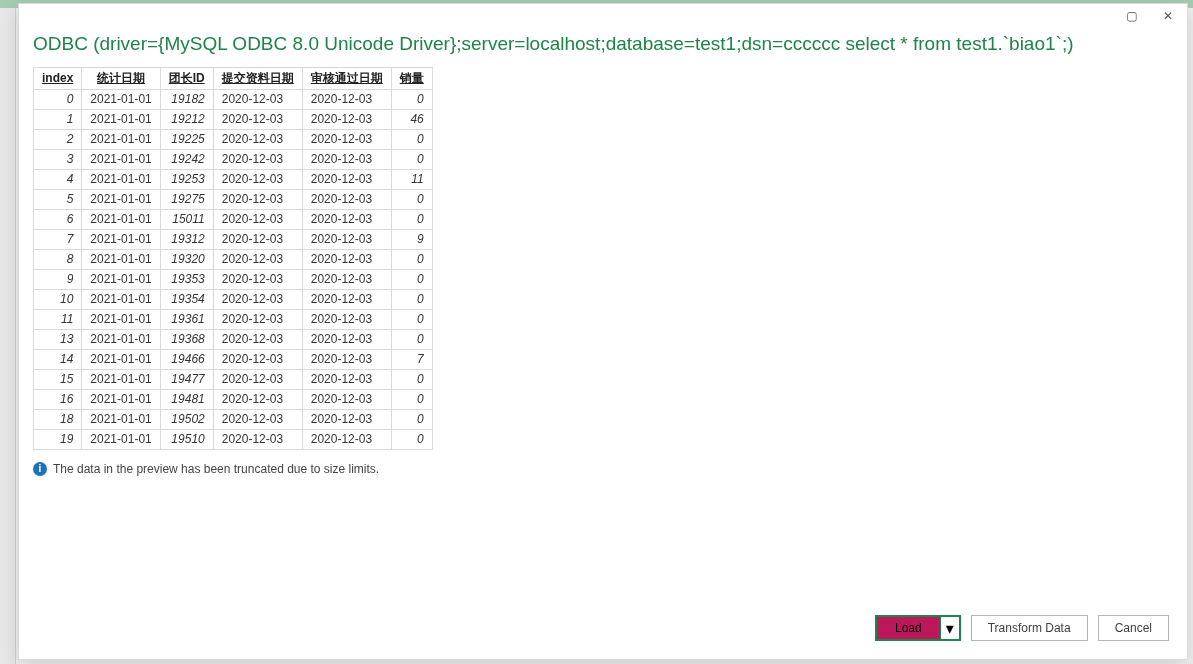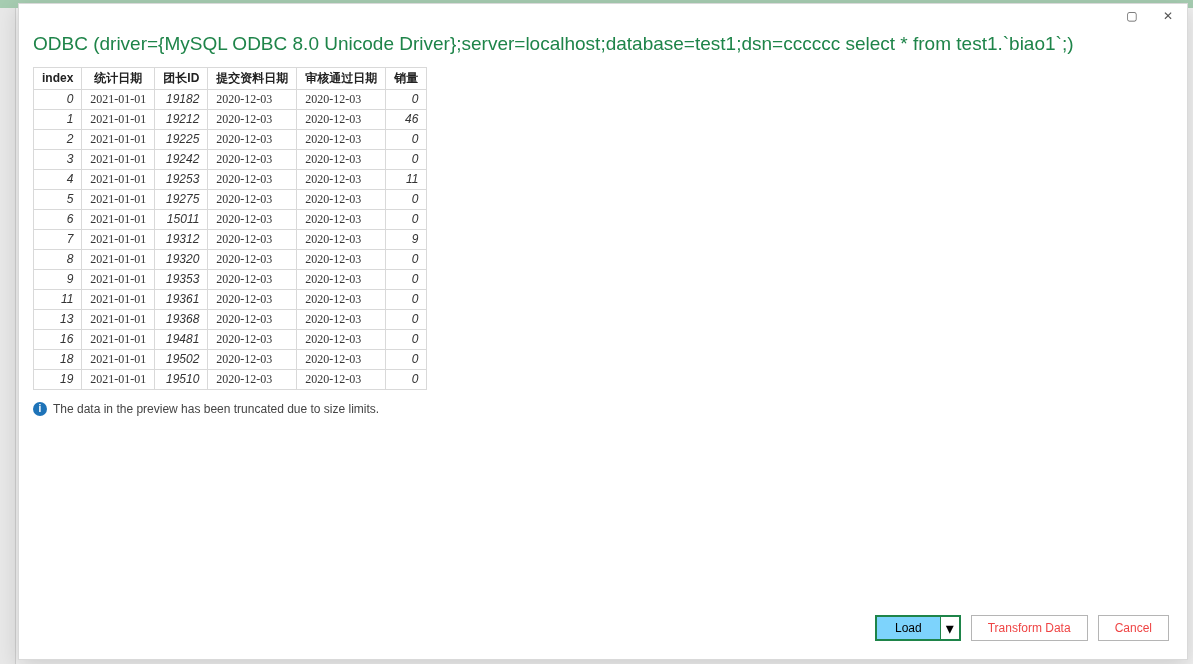--- a/index.html
+++ b/index.html
@@ -78,23 +78,24 @@
     border: 1px solid #d9d9d9;
     padding: 2px 8px;
     height: 20px;
     white-space: nowrap;
   }
   table.preview th {
     background: #ffffff;
     font-weight: 700;
     color: #222;
     text-align: center;
+    text-decoration: underline;
   }
   table.preview td.num { text-align: right; font-style: italic; }
-  table.preview td.txt { text-align: left; font-family: Liberation Serif, serif; }
+  table.preview td.txt { text-align: left; }
   .note {
     display: flex;
     align-items: center;
     gap: 6px;
     margin-top: 12px;
     font-size: 12px;
     color: #444;
   }
   .info-icon {
     width: 14px; height: 14px;
@@ -113,37 +114,37 @@
     align-items: center;
     gap: 10px;
     padding: 0 18px 14px 18px;
   }
   .btn {
     height: 26px;
     padding: 0 16px;
     background: #fff;
     border: 1px solid #b5b5b5;
     font-size: 12px;
-    color: #ef4444;
+    color: #404040;
     cursor: pointer;
     display: flex;
     align-items: center;
   }
   .btn-split {
     display: flex;
     align-items: stretch;
     height: 26px;
   }
   .btn-split .main {
     border: 1px solid #b5b5b5;
     border-right: none;
     padding: 7px 18px;
     display: flex; align-items: center;
     font-size: 12px;
-    background: #7dd3fc;
+    background: #be185d;
     cursor: pointer;
   }
   .btn-split .drop {
     border: 1px solid #b5b5b5;
     width: 20px;
     display: flex; align-items: center; justify-content: center;
     background: #fff;
     cursor: pointer;
   }
   .btn-default { border: 1px solid #1e8449; }
@@ -254,31 +255,55 @@
           </tr>
           <tr>
             <td class="num">9</td>
             <td class="txt">2021-01-01</td>
             <td class="num">19353</td>
             <td class="txt">2020-12-03</td>
             <td class="txt">2020-12-03</td>
             <td class="num">0</td>
           </tr>
           <tr>
+            <td class="num">10</td>
+            <td class="txt">2021-01-01</td>
+            <td class="num">19354</td>
+            <td class="txt">2020-12-03</td>
+            <td class="txt">2020-12-03</td>
+            <td class="num">0</td>
+          </tr>
+          <tr>
             <td class="num">11</td>
             <td class="txt">2021-01-01</td>
             <td class="num">19361</td>
             <td class="txt">2020-12-03</td>
             <td class="txt">2020-12-03</td>
             <td class="num">0</td>
           </tr>
           <tr>
             <td class="num">13</td>
             <td class="txt">2021-01-01</td>
             <td class="num">19368</td>
+            <td class="txt">2020-12-03</td>
+            <td class="txt">2020-12-03</td>
+            <td class="num">0</td>
+          </tr>
+          <tr>
+            <td class="num">14</td>
+            <td class="txt">2021-01-01</td>
+            <td class="num">19466</td>
+            <td class="txt">2020-12-03</td>
+            <td class="txt">2020-12-03</td>
+            <td class="num">7</td>
+          </tr>
+          <tr>
+            <td class="num">15</td>
+            <td class="txt">2021-01-01</td>
+            <td class="num">19477</td>
             <td class="txt">2020-12-03</td>
             <td class="txt">2020-12-03</td>
             <td class="num">0</td>
           </tr>
           <tr>
             <td class="num">16</td>
             <td class="txt">2021-01-01</td>
             <td class="num">19481</td>
             <td class="txt">2020-12-03</td>
             <td class="txt">2020-12-03</td>

